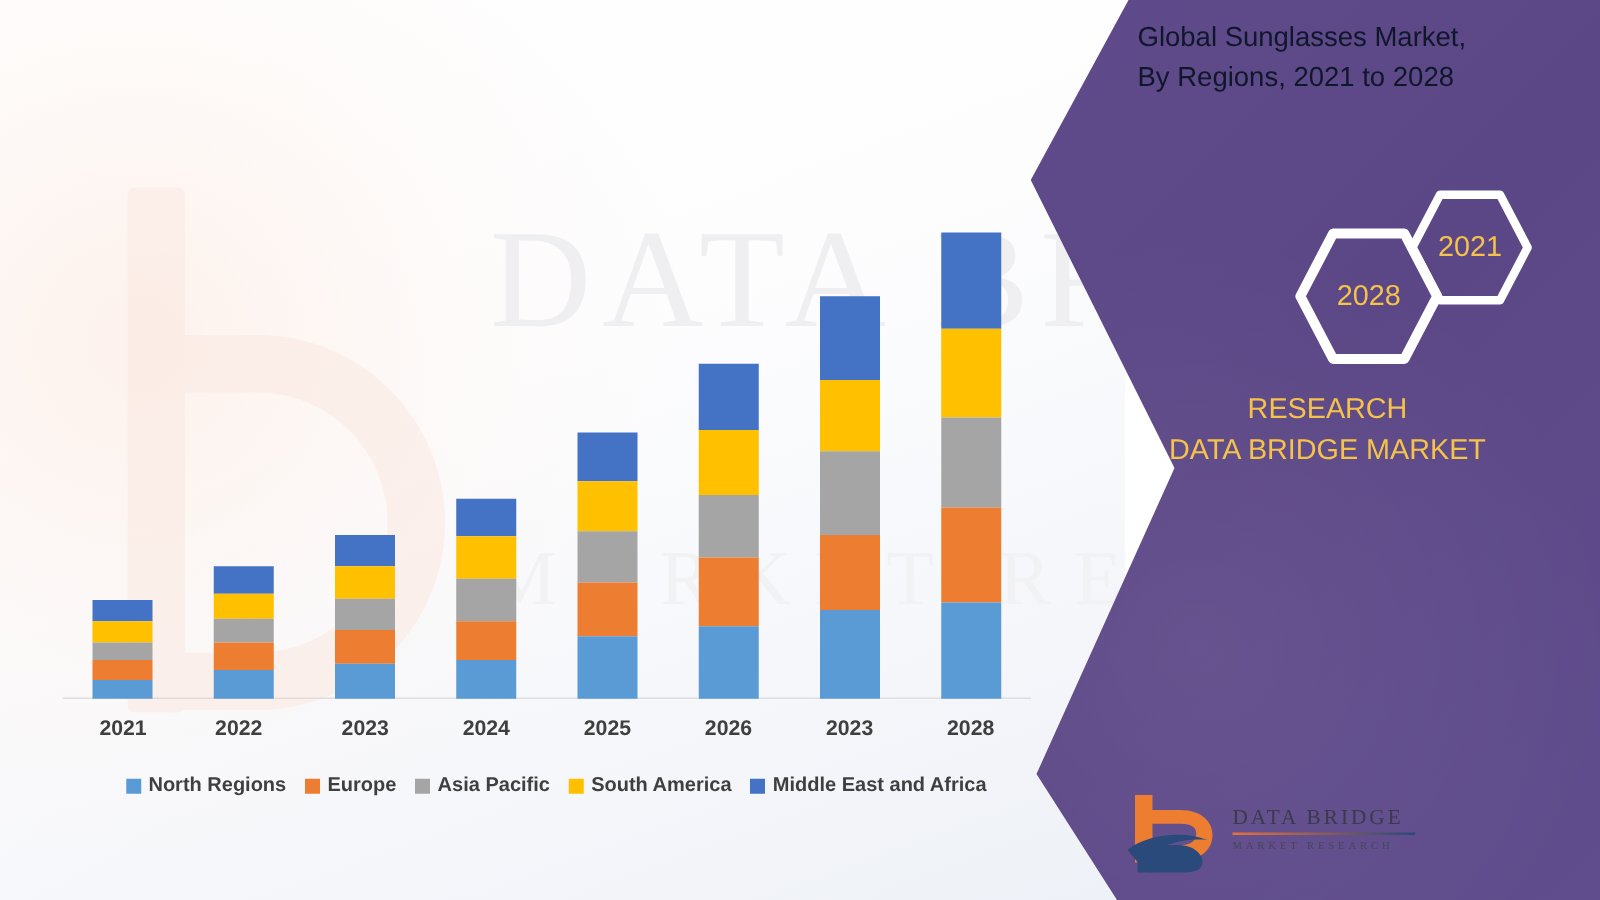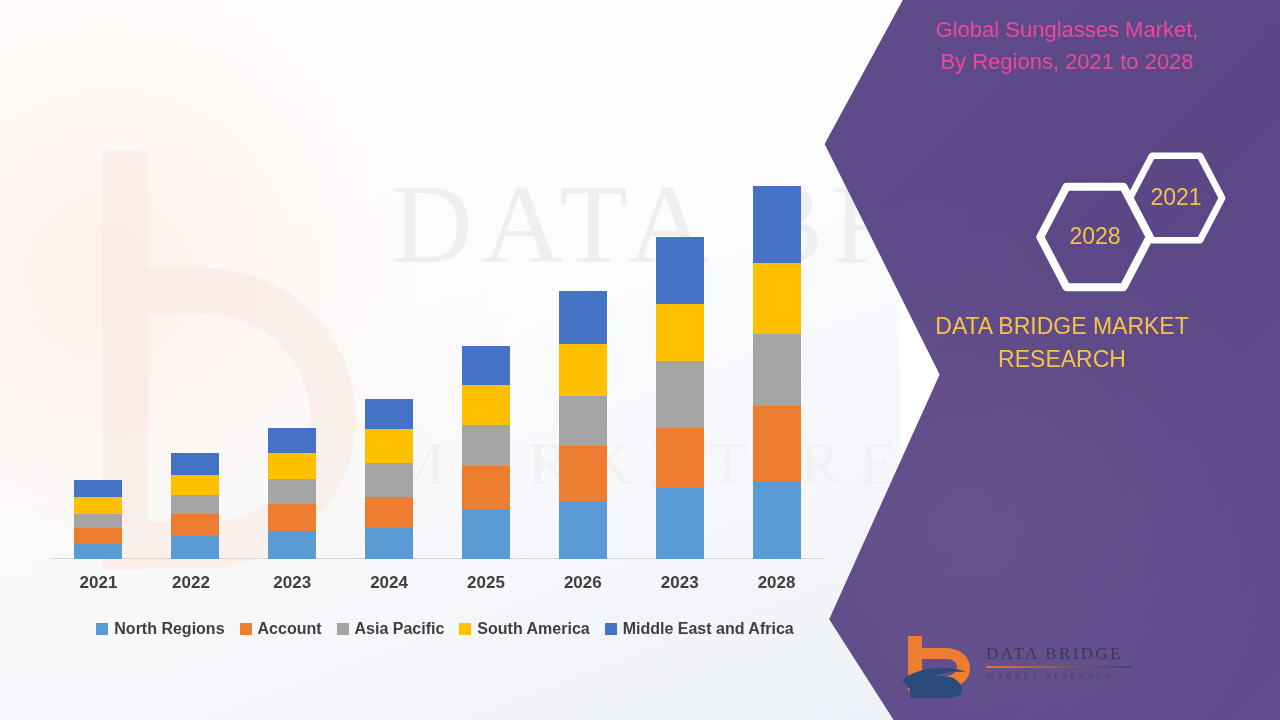--- a/index.html
+++ b/index.html
@@ -91,22 +91,22 @@
     background:linear-gradient(135deg,#5f4b8b 0%,#5c4786 45%,#604d8d 100%);
     clip-path: polygon(100% 0, 100% 100%, 16% 100%, 2% 86%, 26% 52%, 1% 20%, 18% 0);
   }
   .right-panel::after{
     content:""; position:absolute; inset:0;
     background:radial-gradient(circle at 30% 72%, rgba(255,255,255,.06) 0%, rgba(255,255,255,0) 55%);
   }
 
   .rp-title{
     position:absolute; right:0; top:14px; width:370px;
-    color:#ec4899; font-size:22px; line-height:1.45;
-    padding-right:56px; text-align:center;
+    color:#0f172a; font-size:22px; line-height:1.45;
+    padding-right:56px; text-align:left;
   }
   .rp-title .ln{ display:block; }
 
   .hexwrap{ position:absolute; right:56px; top:150px; width:230px; height:130px; }
   .hex{ position:absolute; }
   .hex svg{ display:block; overflow:visible; }
   .hex-label{
     position:absolute; width:100%; text-align:center;
     color:#f5c24a; font-size:23px; top:50%; transform:translateY(-52%);
     font-family:"Liberation Sans", sans-serif;
@@ -223,21 +223,21 @@
         <div class="xlabel" style="left: 581.688px;">2023</div>
         <div class="xlabel" style="left: 678.562px;">2028</div>
       </div>
     <div class="legend" id="legend">
         <div class="leg-item">
           <span class="leg-sw" style="background: rgb(91, 155, 213);"></span>
           <span class="leg-tx">North Regions</span>
         </div>
         <div class="leg-item">
           <span class="leg-sw" style="background: rgb(237, 125, 49);"></span>
-          <span class="leg-tx">Account</span>
+          <span class="leg-tx">Europe</span>
         </div>
         <div class="leg-item">
           <span class="leg-sw" style="background: rgb(165, 165, 165);"></span>
           <span class="leg-tx">Asia Pacific</span>
         </div>
         <div class="leg-item">
           <span class="leg-sw" style="background: rgb(255, 192, 0);"></span>
           <span class="leg-tx">South America</span>
         </div>
         <div class="leg-item">
@@ -263,22 +263,22 @@
     </div>
     <div class="hex hex-2021">
       <svg viewBox="0 0 100 96" width="96" height="96" aria-hidden="true">
         <polygon points="25,4 75,4 98,48 75,92 25,92 2,48" fill="none" stroke="#ffffff" stroke-width="7" stroke-linejoin="round"></polygon>
       </svg>
       <div class="hex-label">2021</div>
     </div>
   </div>
 
   <div class="rp-brand">
+    <span class="ln">RESEARCH</span>
     <span class="ln">DATA BRIDGE MARKET</span>
-    <span class="ln">RESEARCH</span>
   </div>
 
   <div class="logo">
     <div class="mark">
       <svg viewBox="0 0 78 66" width="78" height="66" aria-hidden="true">
         <path d="M8 2 L22 2 L22 56 L8 56 Z" fill="#ed7d31"></path>
         <path d="M20 14 L44 14 C62 14 70 24 70 34 C70 46 60 54 46 54 L38 54 L38 42 L46 42
                  C53 42 57 38 57 33 C57 28 53 25 45 25 L20 25 Z" fill="#ed7d31"></path>
         <path d="M2 46 C16 34 46 30 66 38 C48 36 22 42 12 58 Z" fill="#2a4a7b"></path>
         <path d="M10 44 L22 44 L22 64 L10 64 Z" fill="#2a4a7b"></path>

